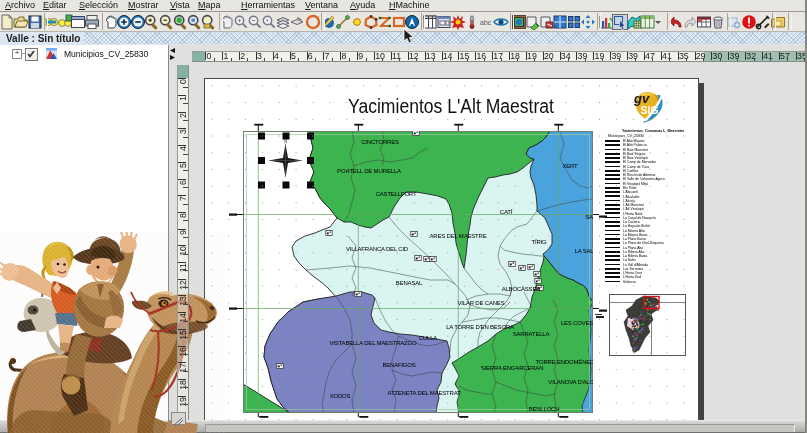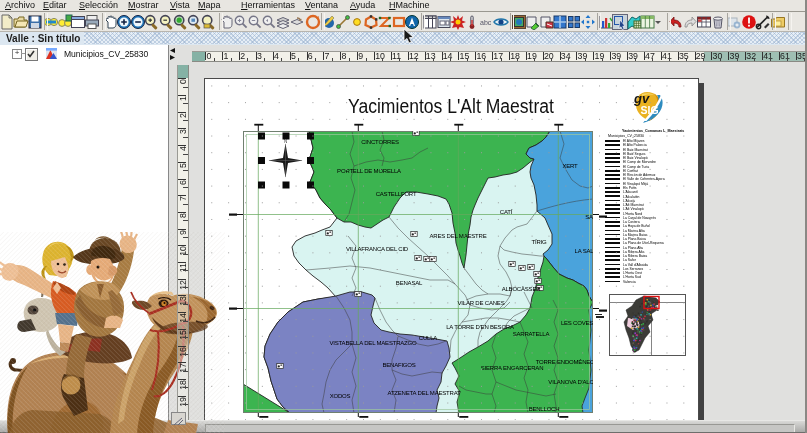--- a/index.html
+++ b/index.html
@@ -1148,21 +1148,21 @@
     <div style="position:absolute;left:536.3px;top:0;width:1px;height:8px;background:#333"></div>
     <div class="rnum" style="left:537.5px;top:-1.5px;">39</div>
     <div style="position:absolute;left:544.7px;top:6px;width:1px;height:3px;background:#444"></div>
     <div style="position:absolute;left:553.1px;top:0;width:1px;height:8px;background:#333"></div>
     <div class="rnum" style="left:554.3px;top:-1.5px;">32</div>
     <div style="position:absolute;left:561.5px;top:6px;width:1px;height:3px;background:#444"></div>
     <div style="position:absolute;left:570.0px;top:0;width:1px;height:8px;background:#333"></div>
     <div class="rnum" style="left:571.2px;top:-1.5px;">41</div>
     <div style="position:absolute;left:578.4px;top:6px;width:1px;height:3px;background:#444"></div>
     <div style="position:absolute;left:586.9px;top:0;width:1px;height:8px;background:#333"></div>
-    <div class="rnum" style="left:588.1px;top:-1.5px;">61</div>
+    <div class="rnum" style="left:588.1px;top:-1.5px;">57</div>
     <div style="position:absolute;left:595.3px;top:6px;width:1px;height:3px;background:#444"></div>
     <div style="position:absolute;left:603.8px;top:0;width:1px;height:8px;background:#333"></div>
     <div class="rnum" style="left:605.0px;top:-1.5px;">35</div>
     <div style="position:absolute;left:612.1px;top:6px;width:1px;height:3px;background:#444"></div>
   </div>
 <div class="abs" style="left:171px;top:412px;width:13px;height:11px;background:#d8d6d0;border:1px solid #888"><svg width="13" height="11">
       <path d="M2 9L10 2M6 9l5-5" stroke="#667" stroke-width="1"></path>
     </svg></div>
 <div class="abs" id="rightedge"></div>
 <svg class="abs" style="left:403px;top:28px" width="12" height="17" viewBox="0 0 12 17">

